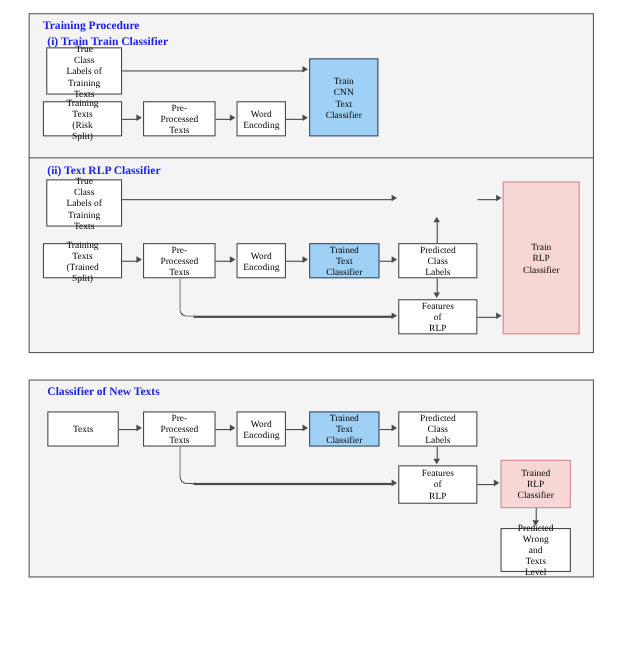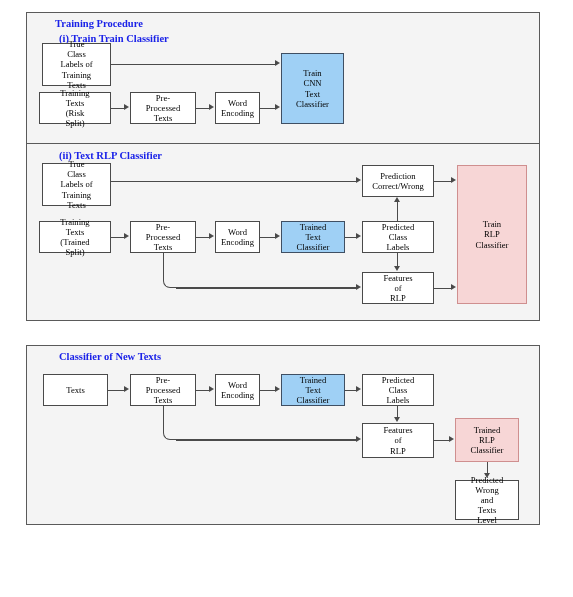--- a/index.html
+++ b/index.html
@@ -43,21 +43,20 @@
   }
 
   
   .heading {
     position: absolute;
     color: #1a22e8;
     font-weight: bold;
     font-family: "Liberation Serif", "DejaVu Serif", serif;
     white-space: nowrap;
     line-height: 1;
-    margin-left: 16px;
   }
   .h-training   { left: 39px; top: 19px;  font-size: 10.5px; }
   .h-sub-i      { left: 43px; top: 34px;  font-size: 10.5px; }
   .h-sub-ii     { left: 43px; top: 151px; font-size: 10.5px; }
   .h-prediction { left: 43px; top: 352px; font-size: 10.5px; }
 
   
   .box {
     position: absolute;
     box-sizing: border-box;
@@ -225,26 +224,20 @@
     </div>
   </div>
 
   <div class="box blue" style="left:281px; top:221px; width:64px; height:32px;">
     <div>
       <span>Trained</span>
       <span>Text Classifier</span>
     </div>
   </div>
 
-  <div class="box" style="left:362px; top:165px; width:72px; height:32px;">
-    <div>
-      <span>Prediction</span>
-      <span>Correct/Wrong</span>
-    </div>
-  </div>
 
   <div class="box" style="left:362px; top:221px; width:72px; height:32px;">
     <div>
       <span>Predicted</span>
       <span>Class Labels</span>
     </div>
   </div>
 
   <div class="box" style="left:362px; top:272px; width:72px; height:32px;">
     <div>

